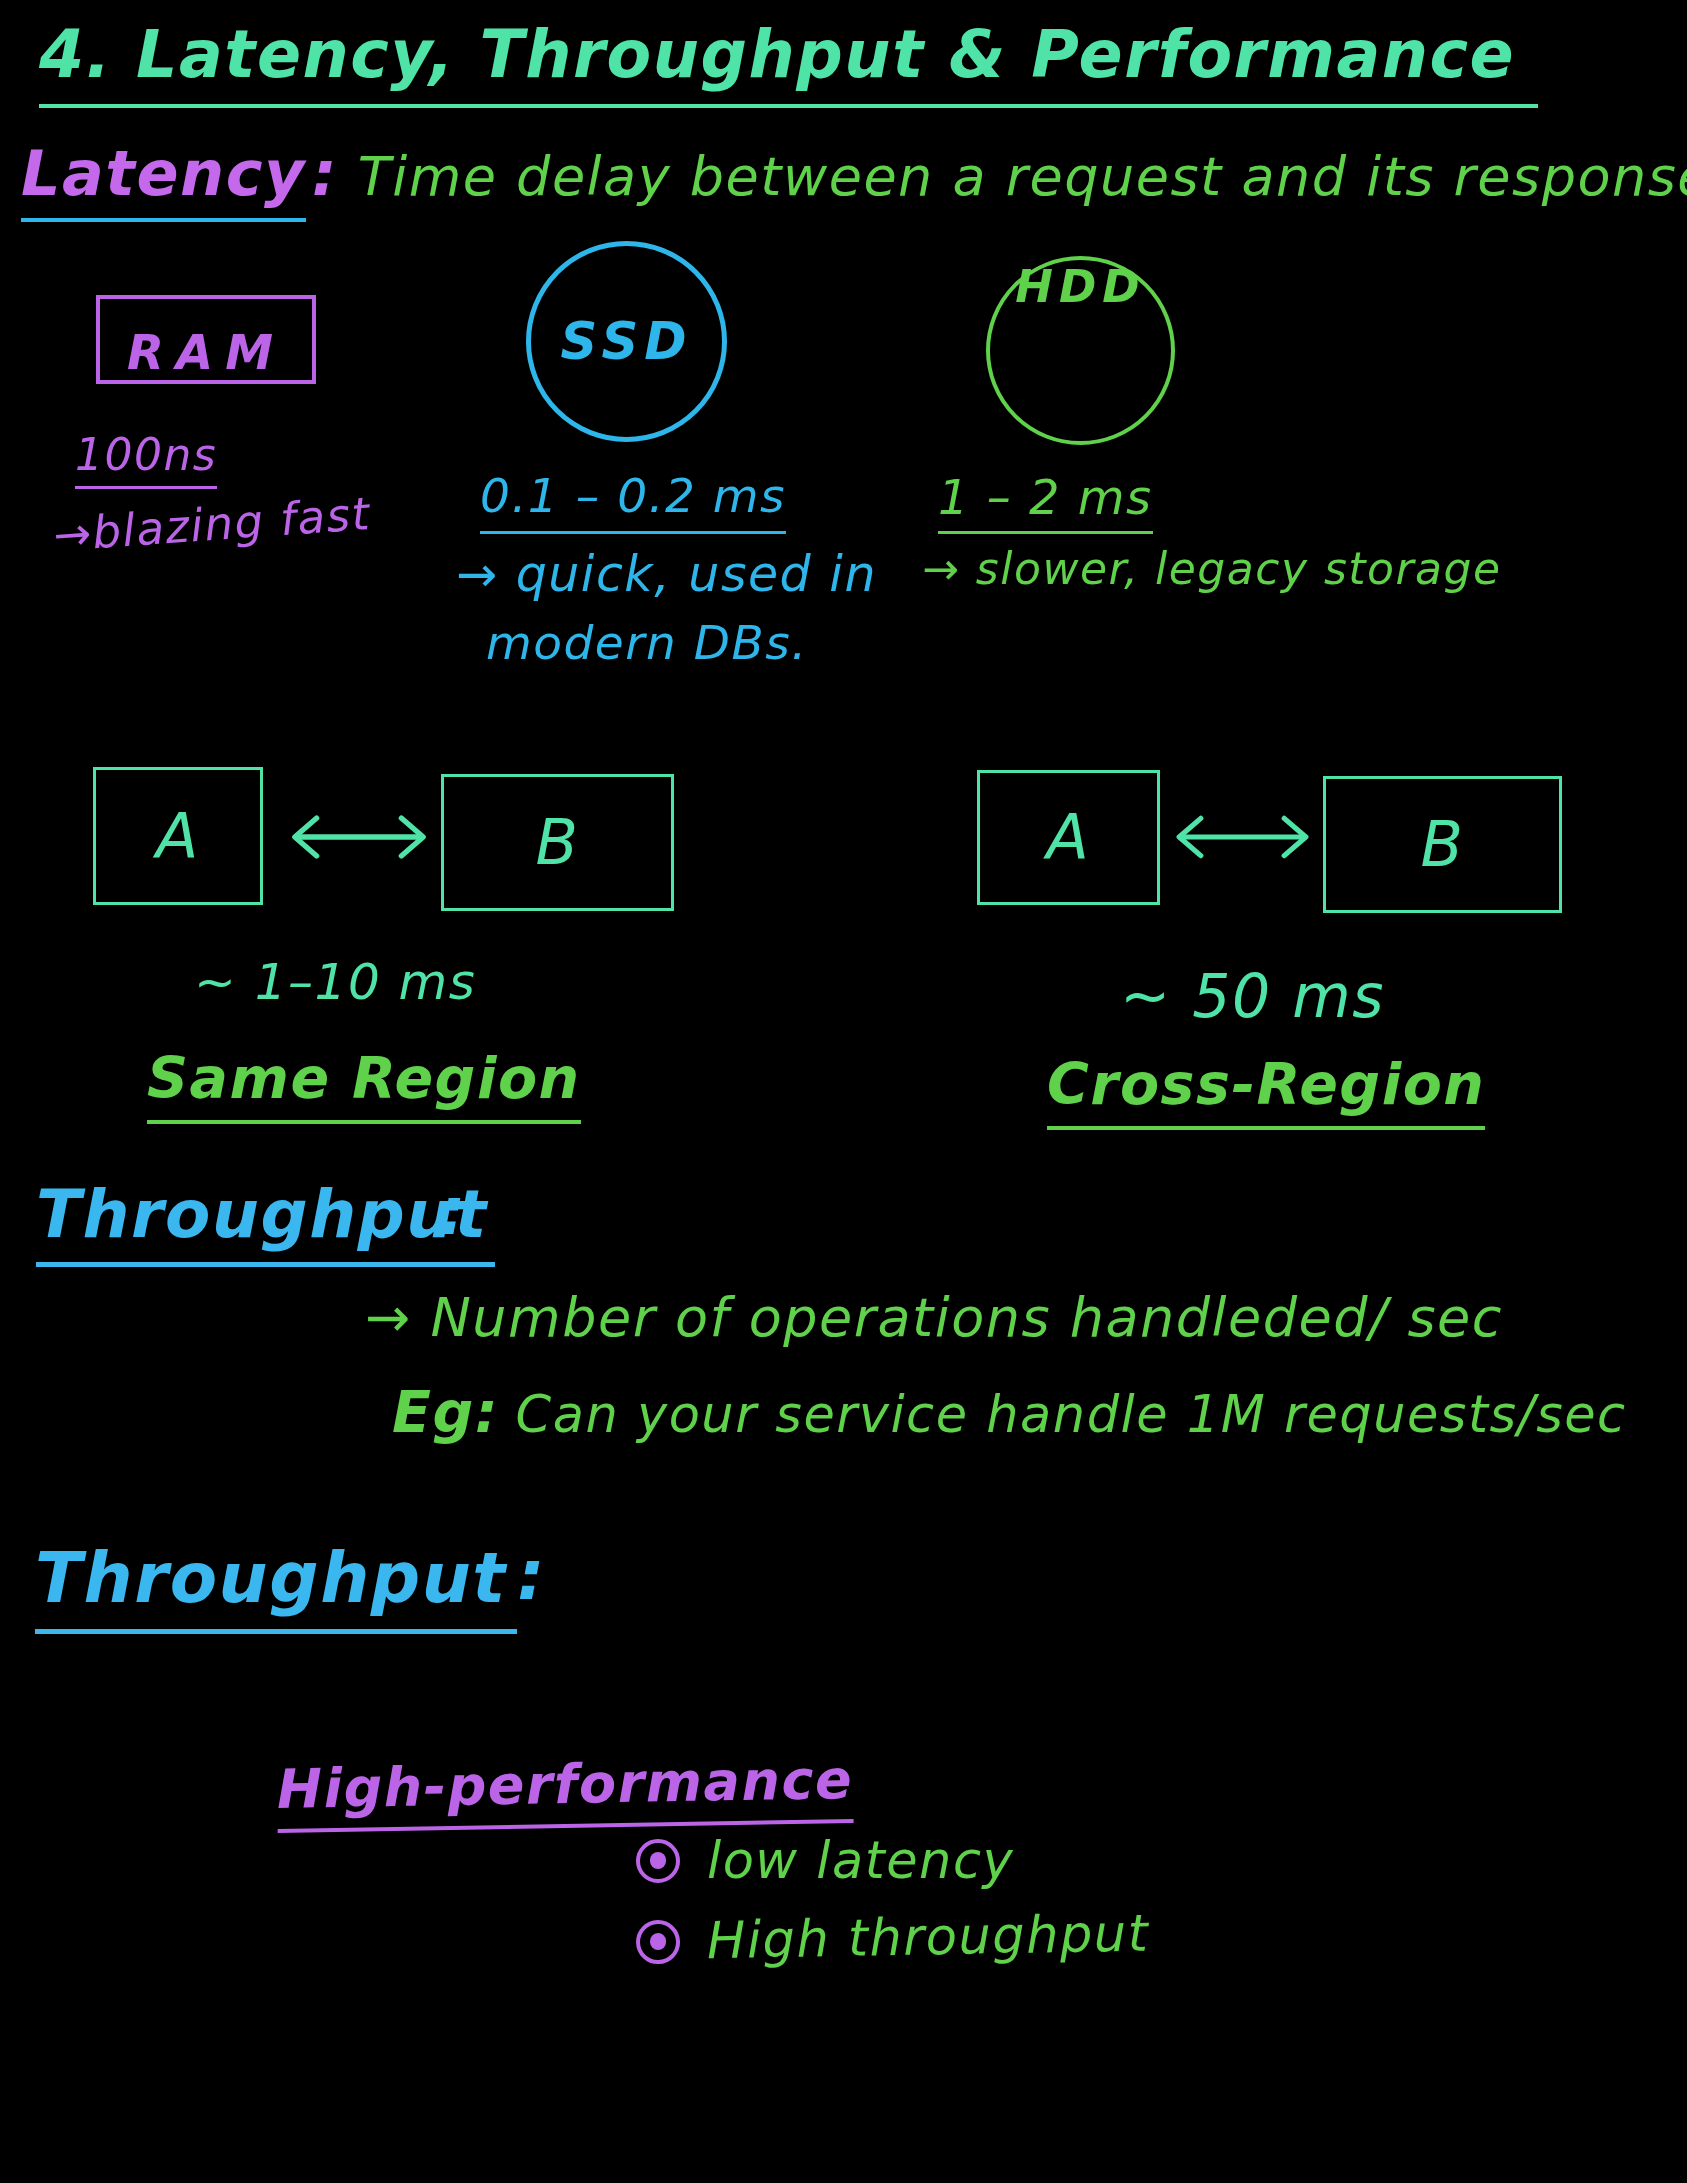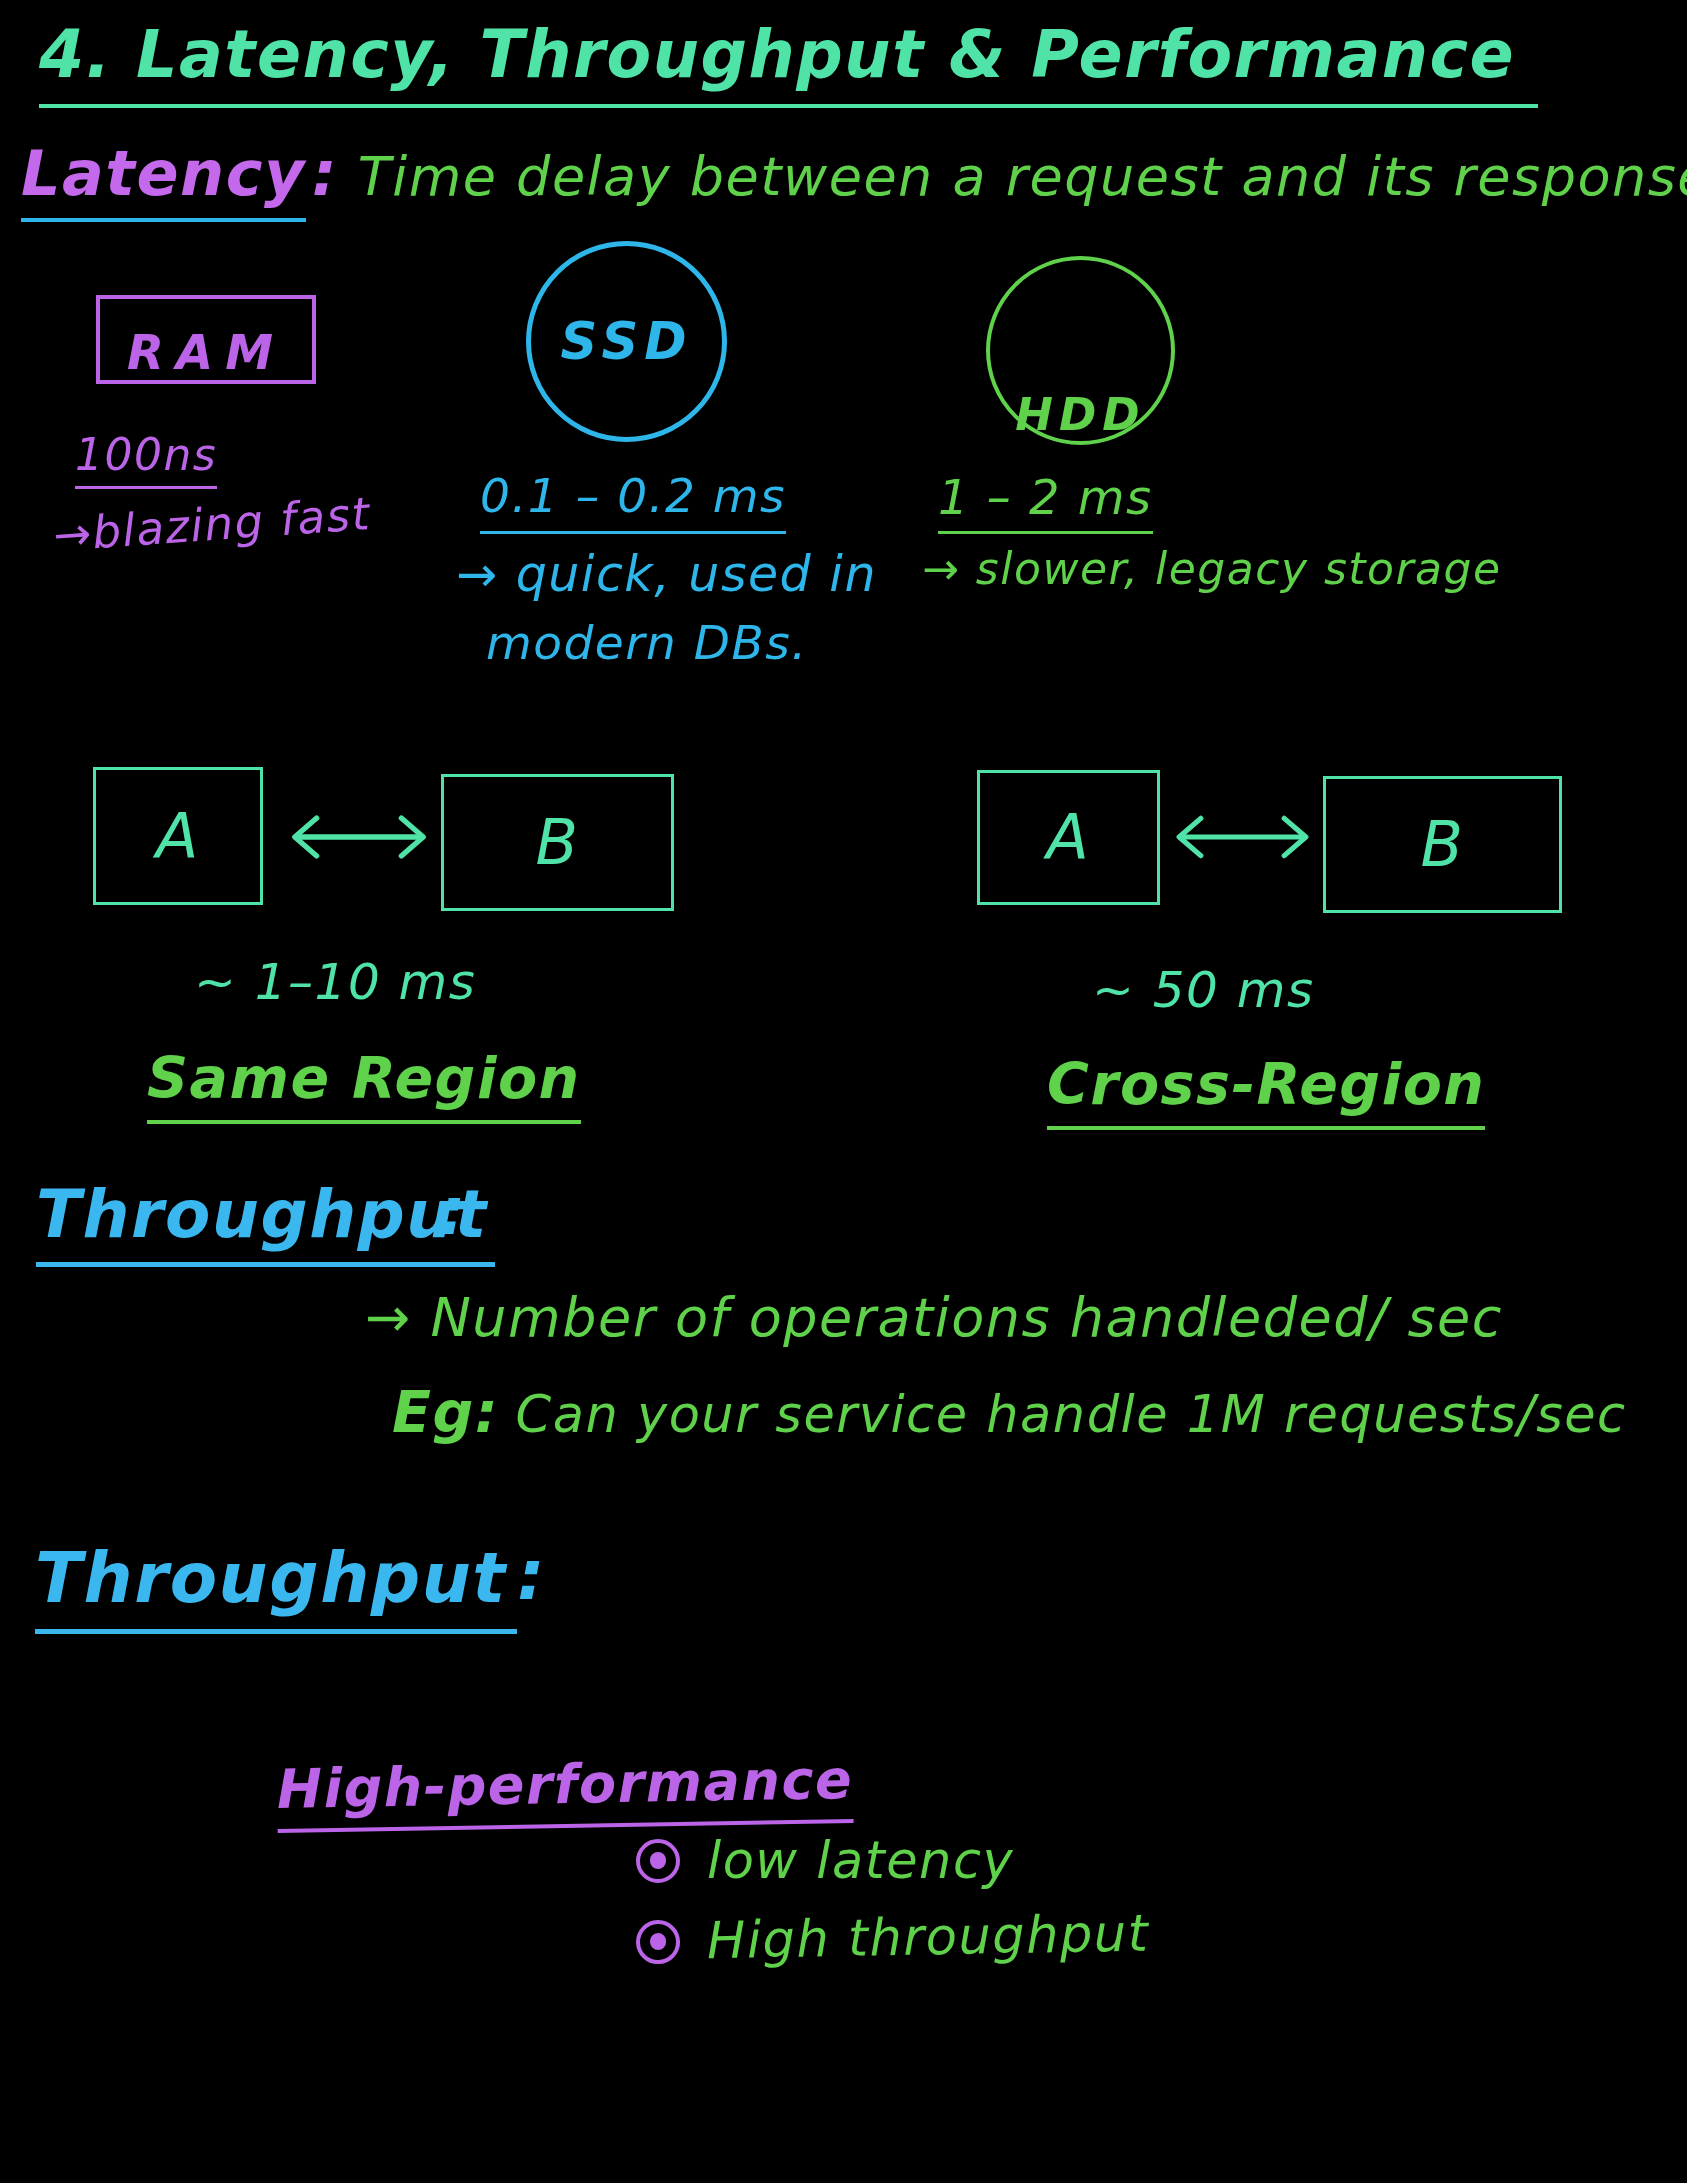--- a/index.html
+++ b/index.html
@@ -40,35 +40,35 @@
   .ram-box{position:absolute;left:96px;top:295px;width:220px;height:89px;border:4.5px solid var(--purple);
     display:flex;align-items:flex-end;justify-content:center;color:var(--purple);font-size:48px;letter-spacing:12px;font-weight:bold;}
   .ram-speed{position:absolute;left:75px;top:429px;font-size:44px;color:var(--purple);border-bottom:3.8px solid var(--purple);padding-bottom:6px;}
   .ram-note{position:absolute;left:53px;top:498px;font-size:45px;color:var(--purple);transform:rotate(-4deg);}
   .ssd-circle{position:absolute;left:526px;top:241px;width:201px;height:201px;border:5.3px solid var(--cyan);border-radius:50%;
     display:flex;align-items:center;justify-content:center;color:var(--cyan);font-size:51px;letter-spacing:6px;font-weight:bold;}
   .ssd-speed{position:absolute;left:480px;top:468px;font-size:47px;color:var(--cyan);border-bottom:3.8px solid var(--cyan);padding-bottom:7.5px;}
   .ssd-note1{position:absolute;left:456px;top:546px;font-size:49px;color:var(--cyan);}
   .ssd-note2{position:absolute;left:486px;top:615px;font-size:47px;color:var(--cyan);}
   .hdd-circle{position:absolute;left:986px;top:256px;width:189px;height:189px;border:4.5px solid var(--green);border-radius:50%;
-    display:flex;align-items:flex-end;justify-content:center;color:var(--green);font-size:45px;letter-spacing:6px;font-weight:bold;}
+    display:flex;align-items:flex-start;justify-content:center;color:var(--green);font-size:45px;letter-spacing:6px;font-weight:bold;}
   .hdd-speed{position:absolute;left:938px;top:469px;font-size:48px;color:var(--green);border-bottom:3.8px solid var(--green);padding-bottom:6px;}
   .hdd-note{position:absolute;left:922px;top:543px;font-size:44px;color:var(--green);}
   
   .node{position:absolute;border:3.8px solid var(--teal);color:var(--teal);display:flex;align-items:center;justify-content:center;font-size:62px;}
   .node-a1{left:93px;top:767px;width:170px;height:138px;}
   .node-b1{left:441px;top:774px;width:233px;height:137px;}
   .node-a2{left:977px;top:770px;width:183px;height:135px;}
   .node-b2{left:1323px;top:776px;width:239px;height:137px;}
   .arrow{position:absolute;}
   .arrow1{left:283px;top:803px;width:152px;height:68px;}
   .arrow2{left:1168px;top:803px;width:149px;height:68px;}
   .same-latency{position:absolute;left:194px;top:953px;font-size:50px;color:var(--teal);}
   .same-label{position:absolute;left:147px;top:1045px;font-size:57px;color:var(--green);border-bottom:4.5px solid var(--green);padding-bottom:9px;font-weight:bold;font-style:italic;}
-  .cross-latency{position:absolute;left:1092px;top:961px;font-size:50px;color:var(--teal);}
+  .cross-latency{position:absolute;left:1120px;top:961px;font-size:60px;color:var(--teal);}
   .cross-label{position:absolute;left:1047px;top:1051px;font-size:57px;color:var(--green);border-bottom:4.5px solid var(--green);padding-bottom:9px;font-weight:bold;}
   
   .throughput-heading{position:absolute;left:36px;top:1176px;font-size:66px;font-weight:bold;color:var(--blue);
     border-bottom:5.3px solid var(--blue);padding:0 7.5px 9px 0;}
   .throughput-colon{position:absolute;left:439px;top:1173px;font-size:66px;color:var(--blue);font-weight:bold;}
   .throughput-def{position:absolute;left:365px;top:1286px;font-size:54px;color:var(--green);white-space:nowrap;}
   .throughput-eg{position:absolute;left:392px;top:1379px;font-size:51px;color:var(--green);white-space:nowrap;display:flex;align-items:baseline;}
   .eg-prefix{font-size:57px;margin-right:16.5px;font-weight:bold;}
   
   .performance-heading{position:absolute;left:35px;top:1538px;font-size:69px;font-weight:bold;color:var(--blue);

